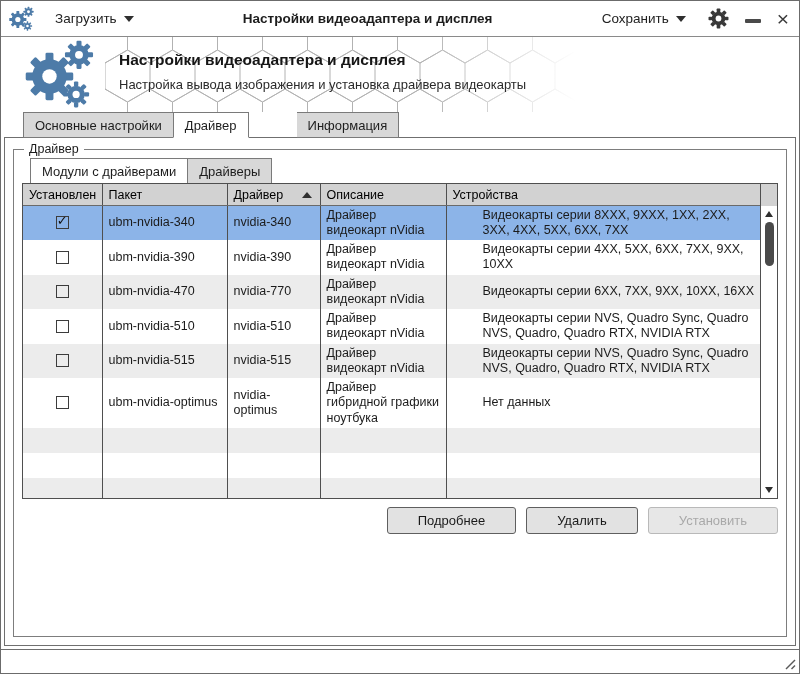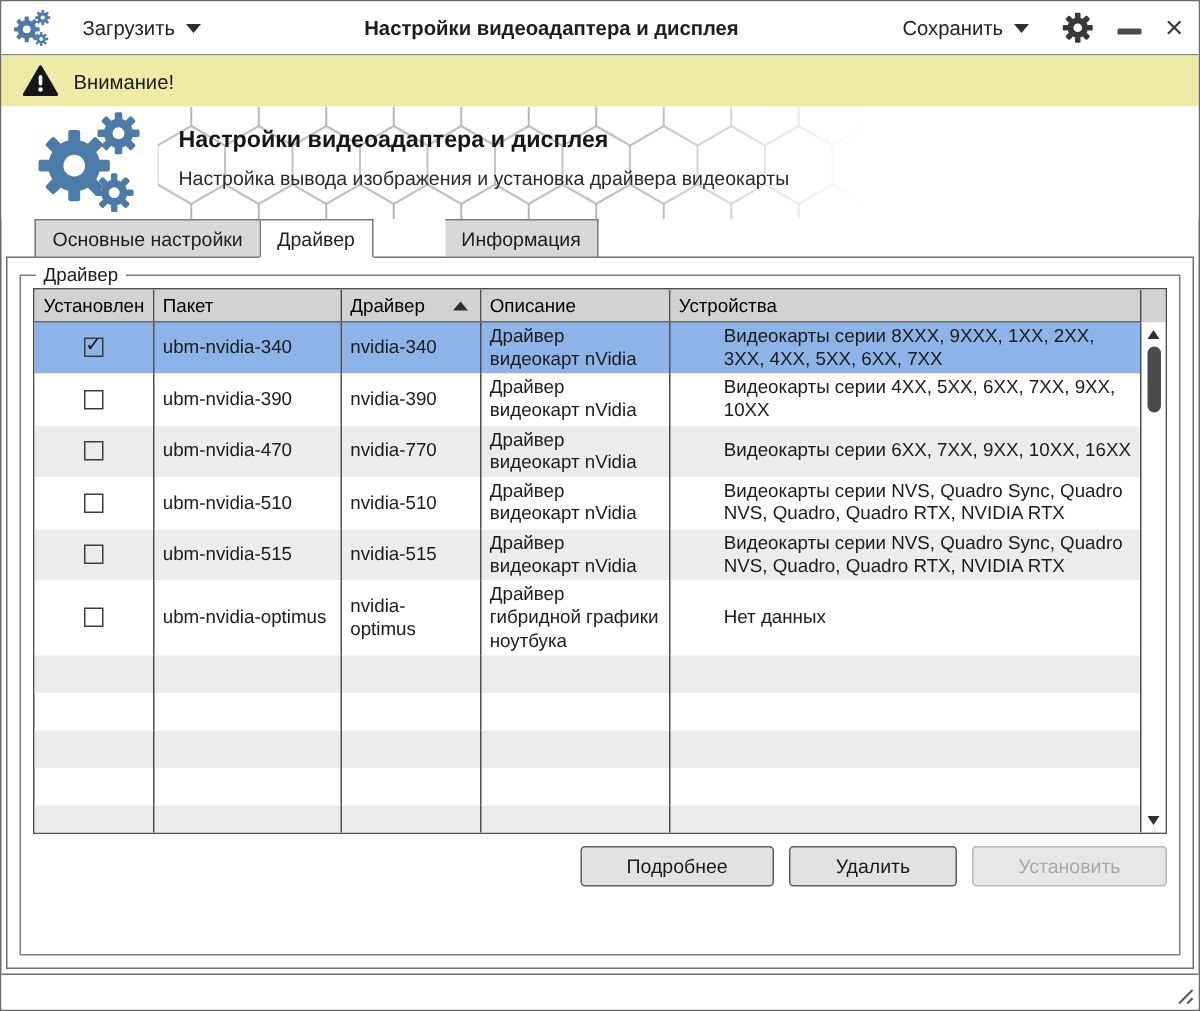--- a/index.html
+++ b/index.html
@@ -40,21 +40,21 @@
   .panel { flex:1 1 auto; margin:0 3px; border:1px solid #6f6f6f; display:flex; min-height:0; background:#fff; }
   fieldset.groupbox { flex:1; margin:4px 8px 8px; border:1px solid #7d7d7d; padding:2px 8px 8px; min-height:0; display:flex; flex-direction:column; }
   fieldset.groupbox legend { font-size:12.5px; color:#1c1c1c; padding:0 5px; margin-left:2px; }
 
   .inner-tabs { display:flex; padding-left:8px; }
   .itab { font-size:13px; color:#1d1d1d; padding:5px 11px 4px; background:#d8d8d8; border:1px solid #7a7a7a; border-bottom-width:0; cursor:default; }
   .itab.active { background:#fff; }
   .itab:last-child { border-left-width:0; }
 
   
-  .table-wrap { position:relative; height:364px; border:1px solid #4f4f4f; overflow:hidden; background:#fff; }
+  .table-wrap { position:relative; height:316px; border:1px solid #4f4f4f; overflow:hidden; background:#fff; }
   table.drv { border-collapse:collapse; width:calc(100% - 17px); table-layout:fixed; }
   table.drv col.c0{width:79px} table.drv col.c1{width:125px} table.drv col.c2{width:93px} table.drv col.c3{width:126px}
   table.drv th { background:#d2d2d2; font-weight:400; font-size:12.5px; text-align:left; padding:3px 6px 2px; border-right:1px solid #4f4f4f; border-bottom:1px solid #6a6a6a; height:21px; white-space:nowrap; overflow:hidden; }
   table.drv th:last-child { border-right:none; }
   table.drv td { font-size:12.5px; color:#1b1b1b; padding:2px 6px; border-right:1px solid #4f4f4f; vertical-align:middle; line-height:1.22; }
   table.drv td:last-child { border-right:none;padding-left:36px; }
   tr.datarow:nth-child(odd) td { background:#ececec; }
   tr.datarow:nth-child(even) td { background:#ffffff; }
   tr.datarow.selected td { background:#8cb4e8; }
   tr.filler td { height:25px; padding:0 6px; }
@@ -161,28 +161,20 @@
             <circle r="13"></circle>
               <circle r="5.5" fill="#fff"></circle>
           </g>
         </svg>
       </div>
       <div class="tb-min"></div>
       <div class="tb-close">×</div>
     </div>
   </div>
 
-  <div class="warnbar">
-    <svg width="24" height="22" viewBox="0 0 24 22">
-      <path d="M12 1.5 L22.8 20 H1.2 Z" fill="#161616" stroke="#161616" stroke-width="2" stroke-linejoin="round"></path>
-      <rect x="10.8" y="7" width="2.4" height="7" rx="1.2" fill="#fff"></rect>
-      <circle cx="12" cy="16.6" r="1.5" fill="#fff"></circle>
-    </svg>
-    <span class="wtext">Внимание!</span>
-  </div>
 
   <div class="banner">
     <svg class="hexpat" width="470" height="75">
       <defs>
         <pattern id="hex" width="45" height="78" patternUnits="userSpaceOnUse">
           <g fill="none" stroke="#b2b2b2" stroke-width="1">
             <path d="M0 -26 L22.5 -13 L22.5 13 L0 26 L-22.5 13 L-22.5 -13 Z"></path>
             <path d="M45 -26 L67.5 -13 L67.5 13 L45 26 L22.5 13 L22.5 -13 Z"></path>
             <path d="M22.5 13 L45 26 L45 52 L22.5 65 L0 52 L0 26 Z"></path>
             <path d="M0 52 L22.5 65 L22.5 91 L0 104 L-22.5 91 L-22.5 65 Z"></path>
@@ -253,20 +245,24 @@
   <div class="tabs">
     <div class="tab">Основные настройки</div>
     <div class="tab active">Драйвер</div>
     <div class="tab">Информация</div>
   </div>
 
   <div class="panel">
     <fieldset class="groupbox">
       <legend>Драйвер</legend>
 
+      <div class="inner-tabs">
+        <div class="itab active">Модули с драйверами</div>
+        <div class="itab">Драйверы</div>
+      </div>
 
       <div class="table-wrap">
         <table class="drv">
           <colgroup>
               <col class="c0">
               <col class="c1">
               <col class="c2">
               <col class="c3">
               <col>
             </colgroup>

